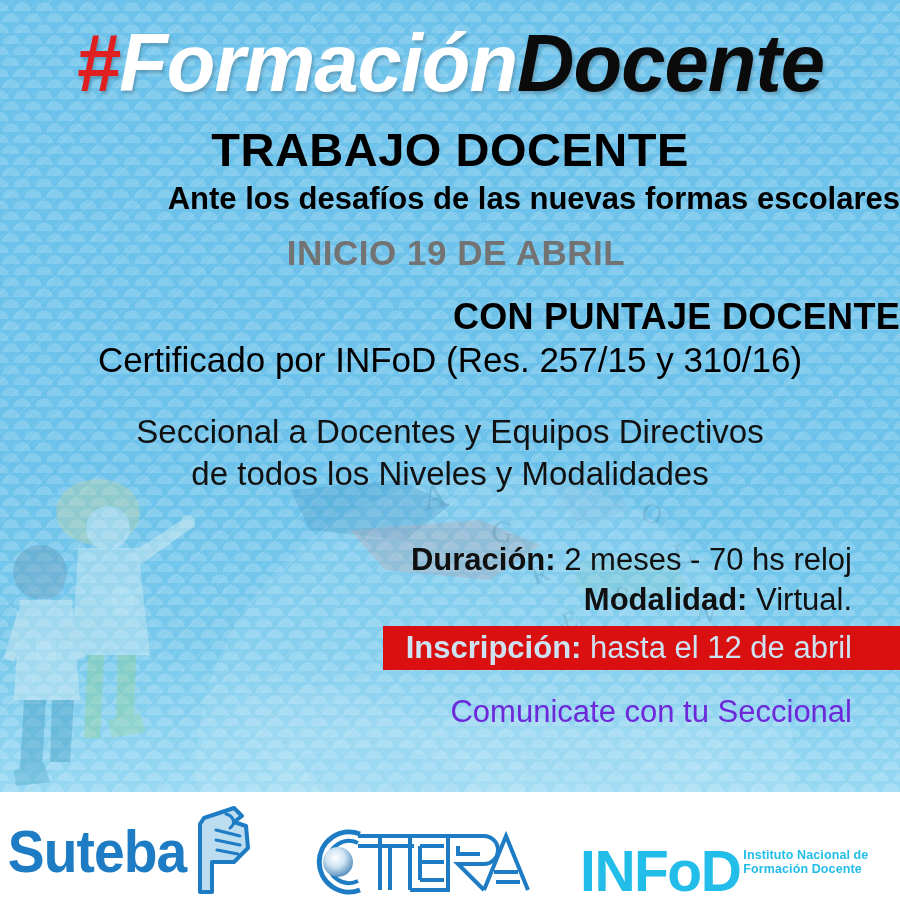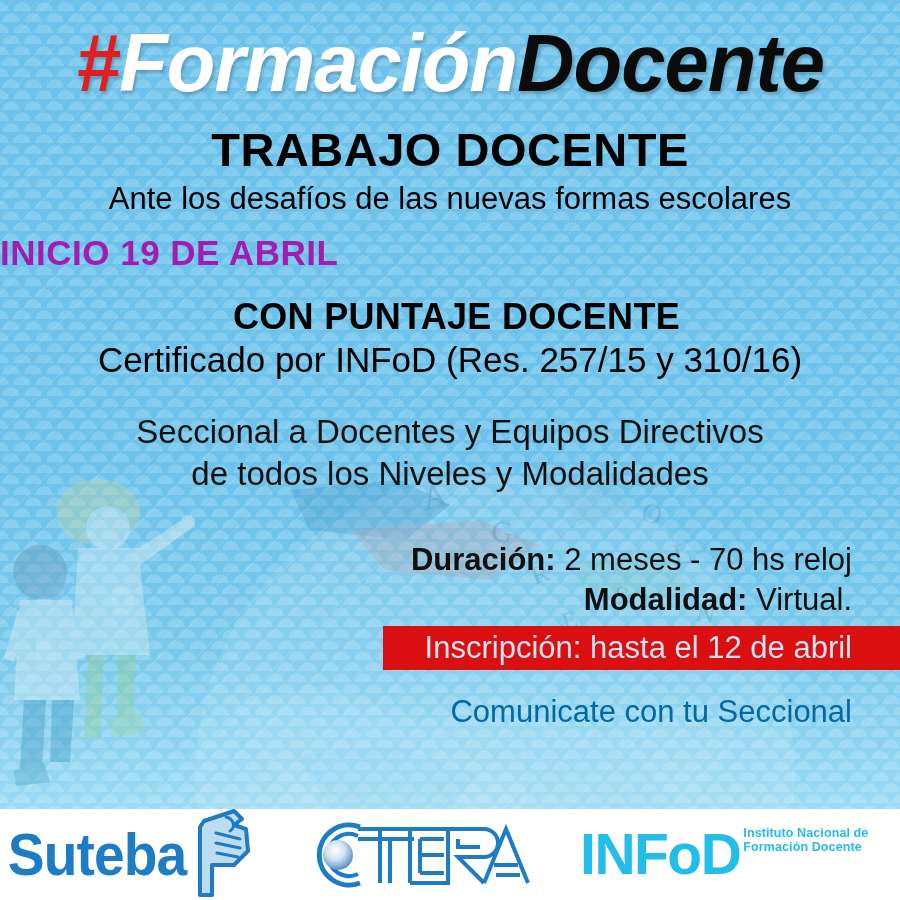--- a/index.html
+++ b/index.html
@@ -84,39 +84,40 @@
     position:absolute; top:126px; left:0; right:0;
     text-align:center;
     color:#000;
     font-weight:bold;
     font-size:47px;
     letter-spacing:.5px;
     line-height:1;
   }
   .h-ante {
     position:absolute; top:183px; left:0; right:0;
-    text-align:center;
+    text-align:right;
     color:#000;
-    font-weight:normal;
+    font-weight:bold;
     font-size:31px;
     letter-spacing:0px;
     line-height:1;
   }
   .h-inicio {
-    position:absolute; top:235px; left:0; right:0;
-    color:#a21caf;
+    position:absolute; top:235px; left:12px; right:0;
+    text-align:center;
+    color:#737373;
     font-weight:bold;
     font-size:35px;
     letter-spacing:.5px;
     line-height:1;
   }
 
   .h-puntaje {
     position:absolute; top:299px; left:0; right:0;
-    text-align:center;
+    text-align:right;
     color:#000;
     font-weight:bold;
     font-size:36px;
     letter-spacing:.3px;
     line-height:1;
     margin-left:13px;
   }
   .h-cert {
     position:absolute; top:342px; left:0; right:0;
     text-align:center;
@@ -152,38 +153,38 @@
     height:44px;
     background:#d9100f;
   }
   .band-txt {
     position:absolute; top:631px; right:48px;
     color:#cfe2f2;
     font-size:31px;
     line-height:1.1;
     white-space:nowrap;
   }
-  .band-txt b { font-weight:normal;margin-top:48px; }
+  .band-txt b { font-weight:bold;margin-top:48px; }
 
   .h-comunicate {
     position:absolute; top:696px; right:48px;
-    color:#0369a1;
+    color:#6d28d9;
     font-weight:300;
     font-size:31px;
     line-height:1;
     white-space:nowrap;
   }
 
   
   .footer {
     position:absolute; left:0; right:0; bottom:0;
-    height:91px;
+    height:108px;
     background:#ffffff;
     display:flex;
-    align-items:center;
+    align-items:flex-end;
     justify-content:center;
     gap:46px;
   }
   .logo { display:flex; align-items:center; }
 
   .suteba-word {
     font-weight:bold;
     font-size:60px;
     color:#1d7cc4;
     letter-spacing:-1px;
@@ -198,20 +199,21 @@
     font-size:57px;
     color:#22bde8;
     letter-spacing:-1.5px;
     line-height:1;
   }
   .infod-sub {
     font-weight:bold;
     font-size:12.5px;
     color:#22bde8;
     letter-spacing:.1px;
+    margin-top:5px;
     padding-left:3px;
   }
 </style>
 </head>
 <body>
 
 <div class="poster">
 
   <div class="bg-base"></div>
   <div class="bg-scales"></div>

